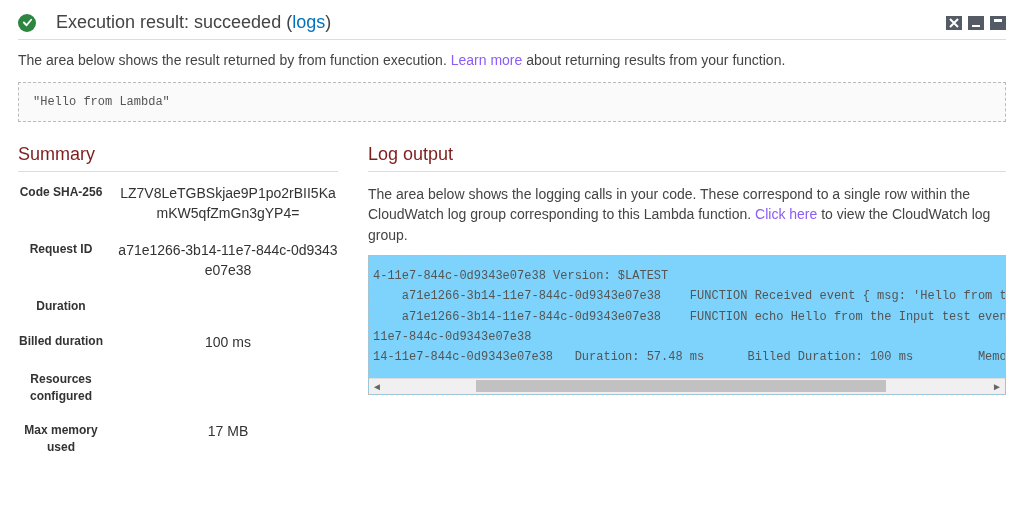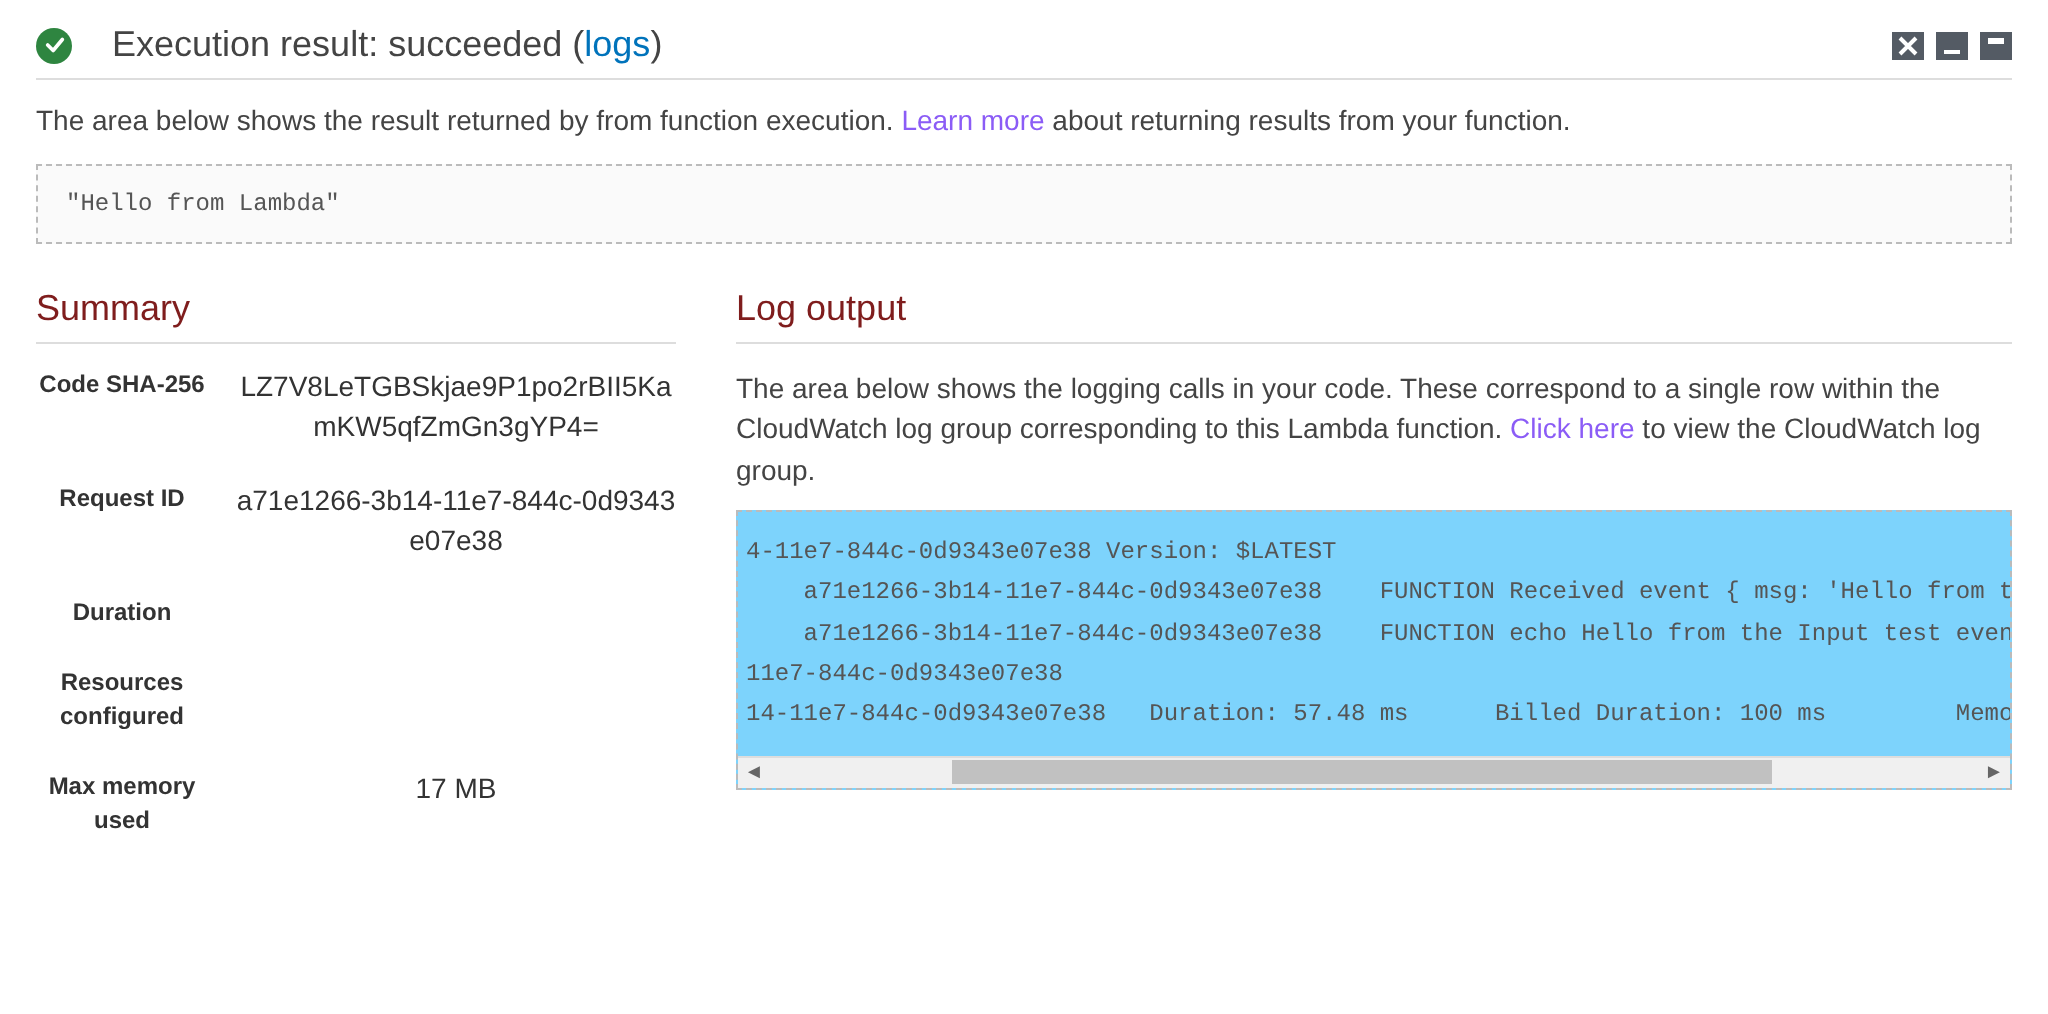--- a/index.html
+++ b/index.html
@@ -212,20 +212,24 @@
     <div class="kv-row">
       <div class="kv-label">Code SHA-256</div>
       <div class="kv-value">LZ7V8LeTGBSkjae9P1po2rBII5KamKW5qfZmGn3gYP4=</div>
     </div>
     <div class="kv-row">
       <div class="kv-label">Request ID</div>
       <div class="kv-value">a71e1266-3b14-11e7-844c-0d9343e07e38</div>
     </div>
     <div class="kv-row">
       <div class="kv-label">Duration</div>
+    </div>
+    <div class="kv-row">
+      <div class="kv-label">Billed duration</div>
+      <div class="kv-value">100 ms</div>
     </div>
     <div class="kv-row">
       <div class="kv-label">Resources configured</div>
     </div>
     <div class="kv-row">
       <div class="kv-label">Max memory used</div>
       <div class="kv-value">17 MB</div>
     </div>
   </div>
 

